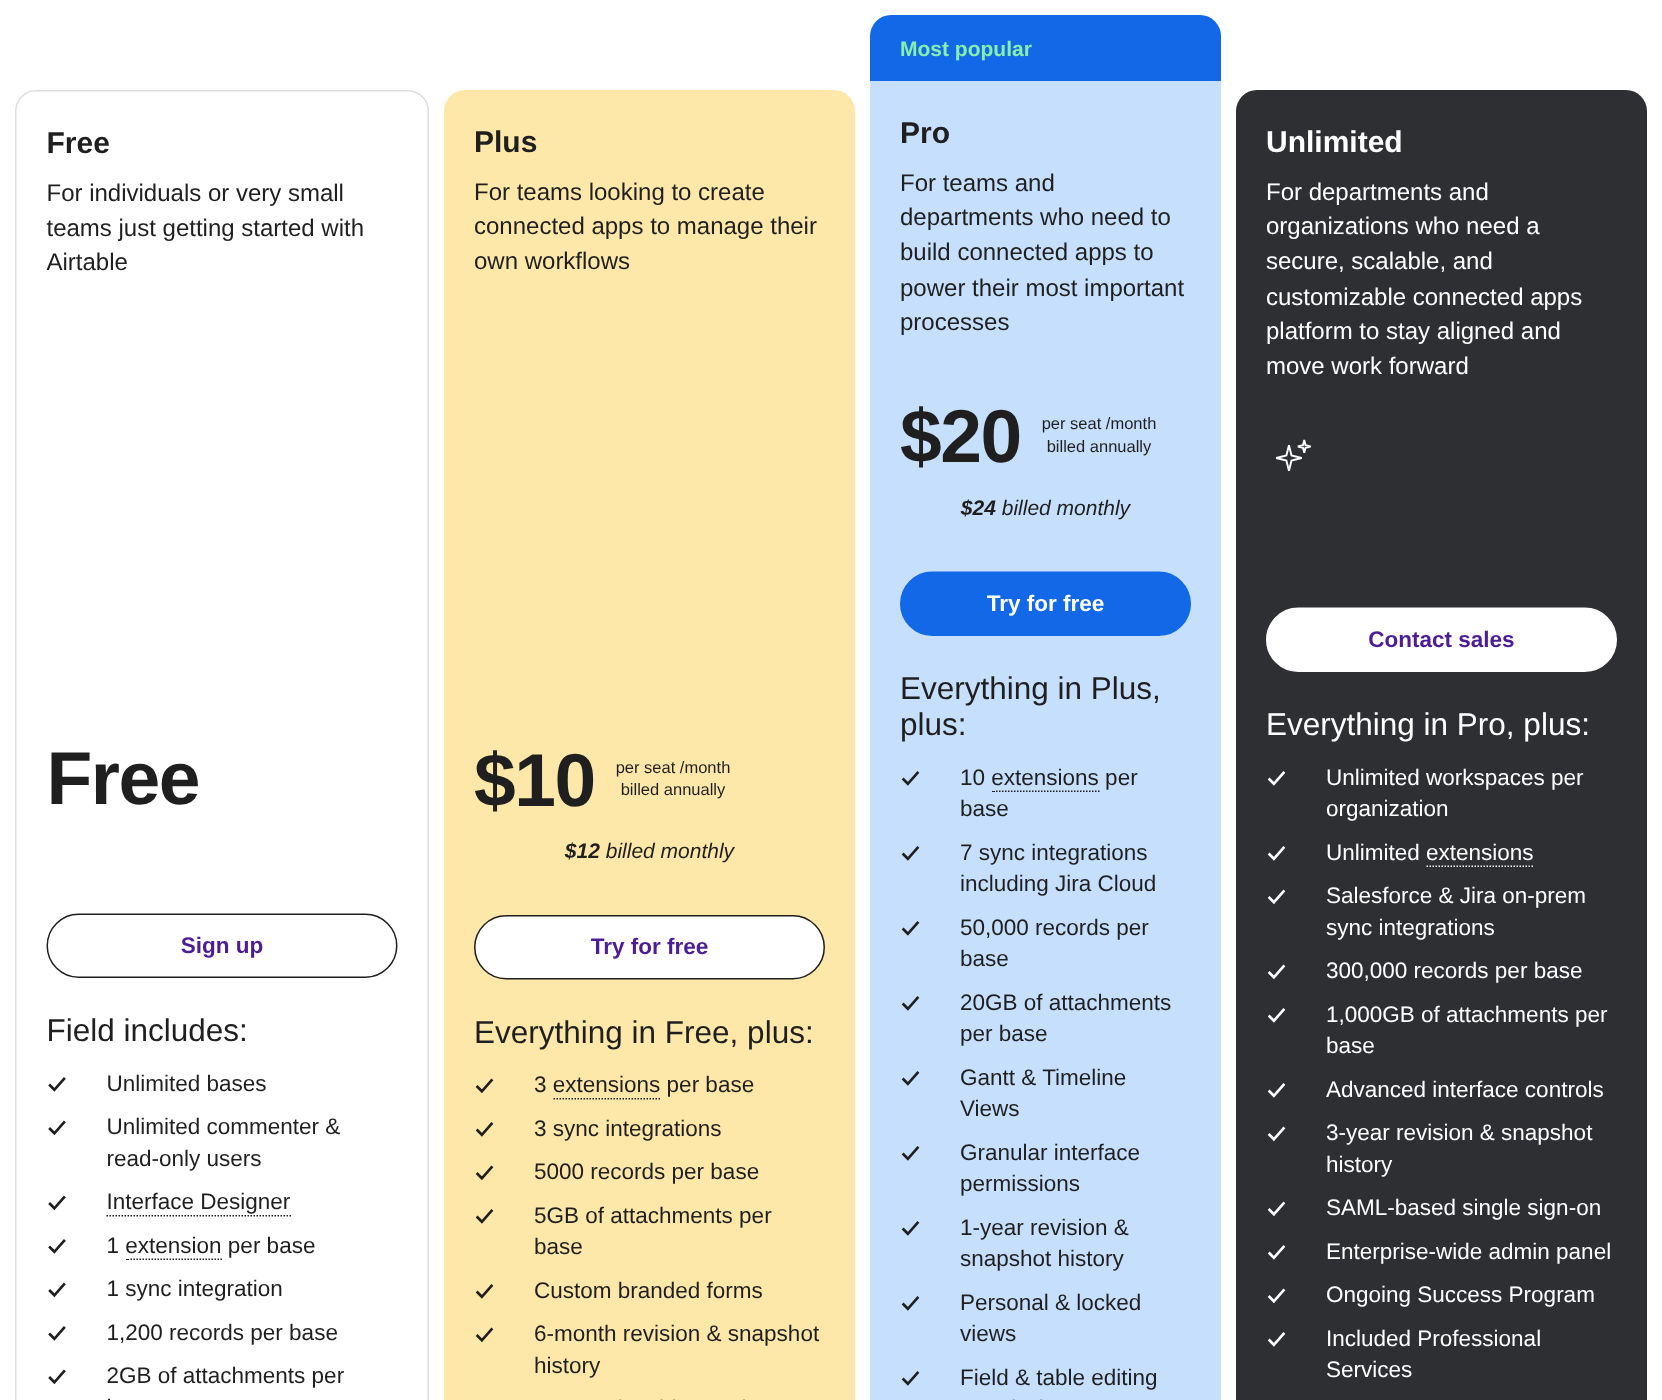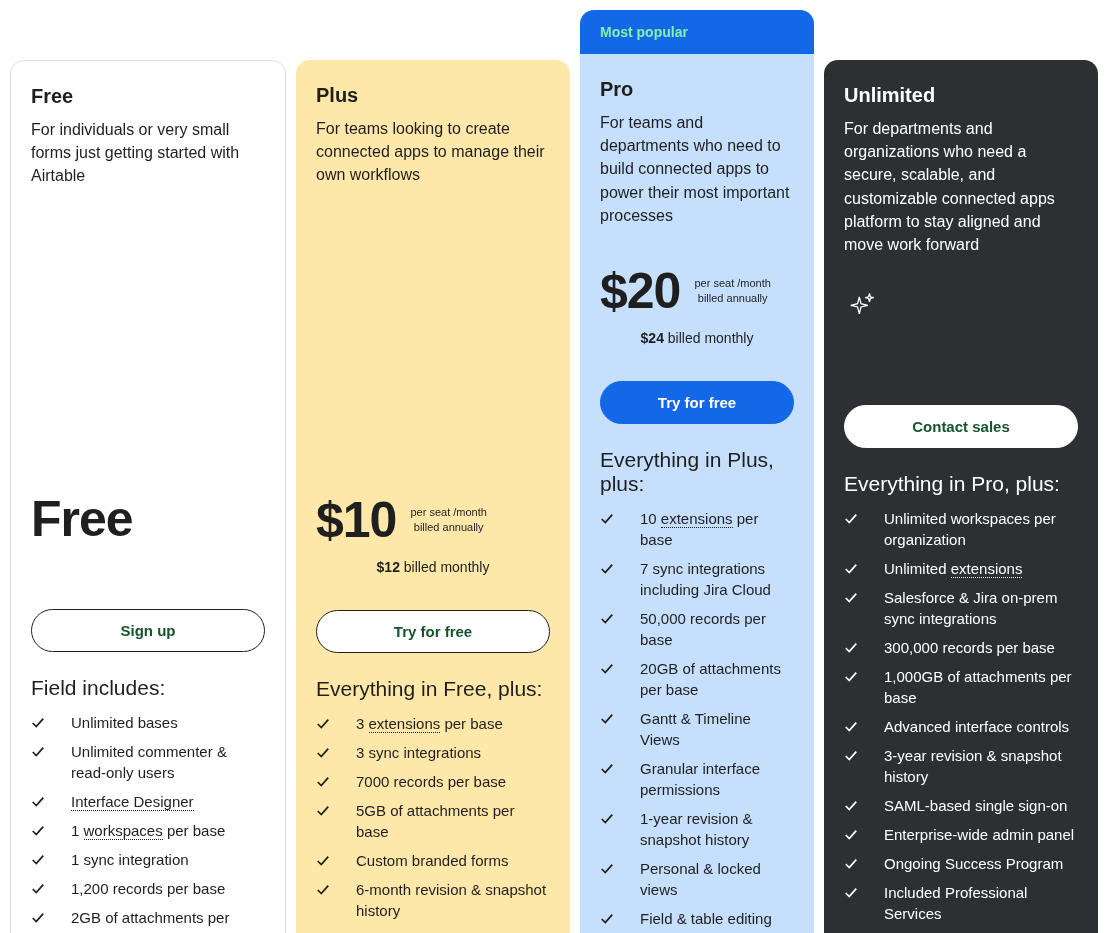--- a/index.html
+++ b/index.html
@@ -41,36 +41,36 @@
   }
   .plan-pro { border-top-left-radius: 0; border-top-right-radius: 0; }
 
   .plan-name { font-size: 20px; font-weight: 700; margin-bottom: 10px; }
   .plan-desc { font-size: 16px; line-height: 1.45; margin-bottom: 14px; }
 
   .price-block { margin-top: auto; padding-top: 20px; }
   .price-row { display: flex; align-items: center; gap: 14px; }
   .price-big { font-size: 50px; font-weight: 800; letter-spacing: -1px; line-height: 1; }
   .price-sub { font-size: 11px; line-height: 1.35; }
-  .price-alt { font-size: 14px; margin-top: 14px; }
+  .price-alt { font-size: 14px; margin-top: 14px; font-style: italic; }
   .price-alt b { font-weight: 700; }
 
   .sparkle-icon { width: 34px; height: 34px; stroke: #fff; stroke-width: 1.5; fill: none; }
 
   .cta-row { margin-top: 20px; margin-bottom: 24px; }
   .cta-btn {
     width: 100%;
     padding: 12px 10px;
     border-radius: 999px;
     font-size: 15px;
     font-weight: 600;
     cursor: pointer;
     border: 1.5px solid #1f1f1f;
     background: #fff;
-    color: #14532d;
+    color: #4c1d95;
   }
   .cta-btn.primary { background: #1268e6; border-color: #1268e6; color: #fff; }
   .plan-ent .cta-btn { border-color: #fff; }
 
   .includes-heading { font-size: 21px; margin-bottom: 12px; }
   .feature-list { list-style: none; }
   .feature-item { display: flex; gap: 26px; font-size: 15px; line-height: 1.4; margin-bottom: 8px; }
   .check-icon { flex: 0 0 14px; width: 14px; height: 14px; margin-top: 4px; stroke: currentColor; stroke-width: 2; fill: none; }
   .dotted { border-bottom: 1px dotted currentColor; }
 
@@ -78,21 +78,21 @@
   .plan-plus .price-block, .plan-pro .price-block { min-height: 115px; text-align: center; }
   .plan-ent .price-block { min-height: 115px; display:flex; align-items:flex-start; }
 </style>
 </head>
 <body>
 
 <div class="pricing-grid">
 
   <div class="plan-card plan-free">
     <div class="plan-name">Free</div>
-    <div class="plan-desc">For individuals or very small forms just getting started with Airtable</div>
+    <div class="plan-desc">For individuals or very small teams just getting started with Airtable</div>
     <div class="price-block">
       <div class="price-big">Free</div>
     </div>
     <div class="cta-row">
       <button class="cta-btn">Sign up</button>
     </div>
     <div class="includes-heading">Field includes:</div>
     <ul class="feature-list">
         <li class="feature-item">
           <svg class="check-icon" viewBox="0 0 16 16">
@@ -109,21 +109,21 @@
         <li class="feature-item">
           <svg class="check-icon" viewBox="0 0 16 16">
             <polyline points="2,8 6,12 14,3"></polyline>
           </svg>
           <span><span class="dotted">Interface Designer</span></span>
         </li>
         <li class="feature-item">
           <svg class="check-icon" viewBox="0 0 16 16">
             <polyline points="2,8 6,12 14,3"></polyline>
           </svg>
-          <span>1 <span class="dotted">workspaces</span> per base</span>
+          <span>1 <span class="dotted">extension</span> per base</span>
         </li>
         <li class="feature-item">
           <svg class="check-icon" viewBox="0 0 16 16">
             <polyline points="2,8 6,12 14,3"></polyline>
           </svg>
           <span>1 sync integration</span>
         </li>
         <li class="feature-item">
           <svg class="check-icon" viewBox="0 0 16 16">
             <polyline points="2,8 6,12 14,3"></polyline>
@@ -166,21 +166,21 @@
         <li class="feature-item">
           <svg class="check-icon" viewBox="0 0 16 16">
             <polyline points="2,8 6,12 14,3"></polyline>
           </svg>
           <span>3 sync integrations</span>
         </li>
         <li class="feature-item">
           <svg class="check-icon" viewBox="0 0 16 16">
             <polyline points="2,8 6,12 14,3"></polyline>
           </svg>
-          <span>7000 records per base</span>
+          <span>5000 records per base</span>
         </li>
         <li class="feature-item">
           <svg class="check-icon" viewBox="0 0 16 16">
             <polyline points="2,8 6,12 14,3"></polyline>
           </svg>
           <span>5GB of attachments per base</span>
         </li>
         <li class="feature-item">
           <svg class="check-icon" viewBox="0 0 16 16">
             <polyline points="2,8 6,12 14,3"></polyline>

